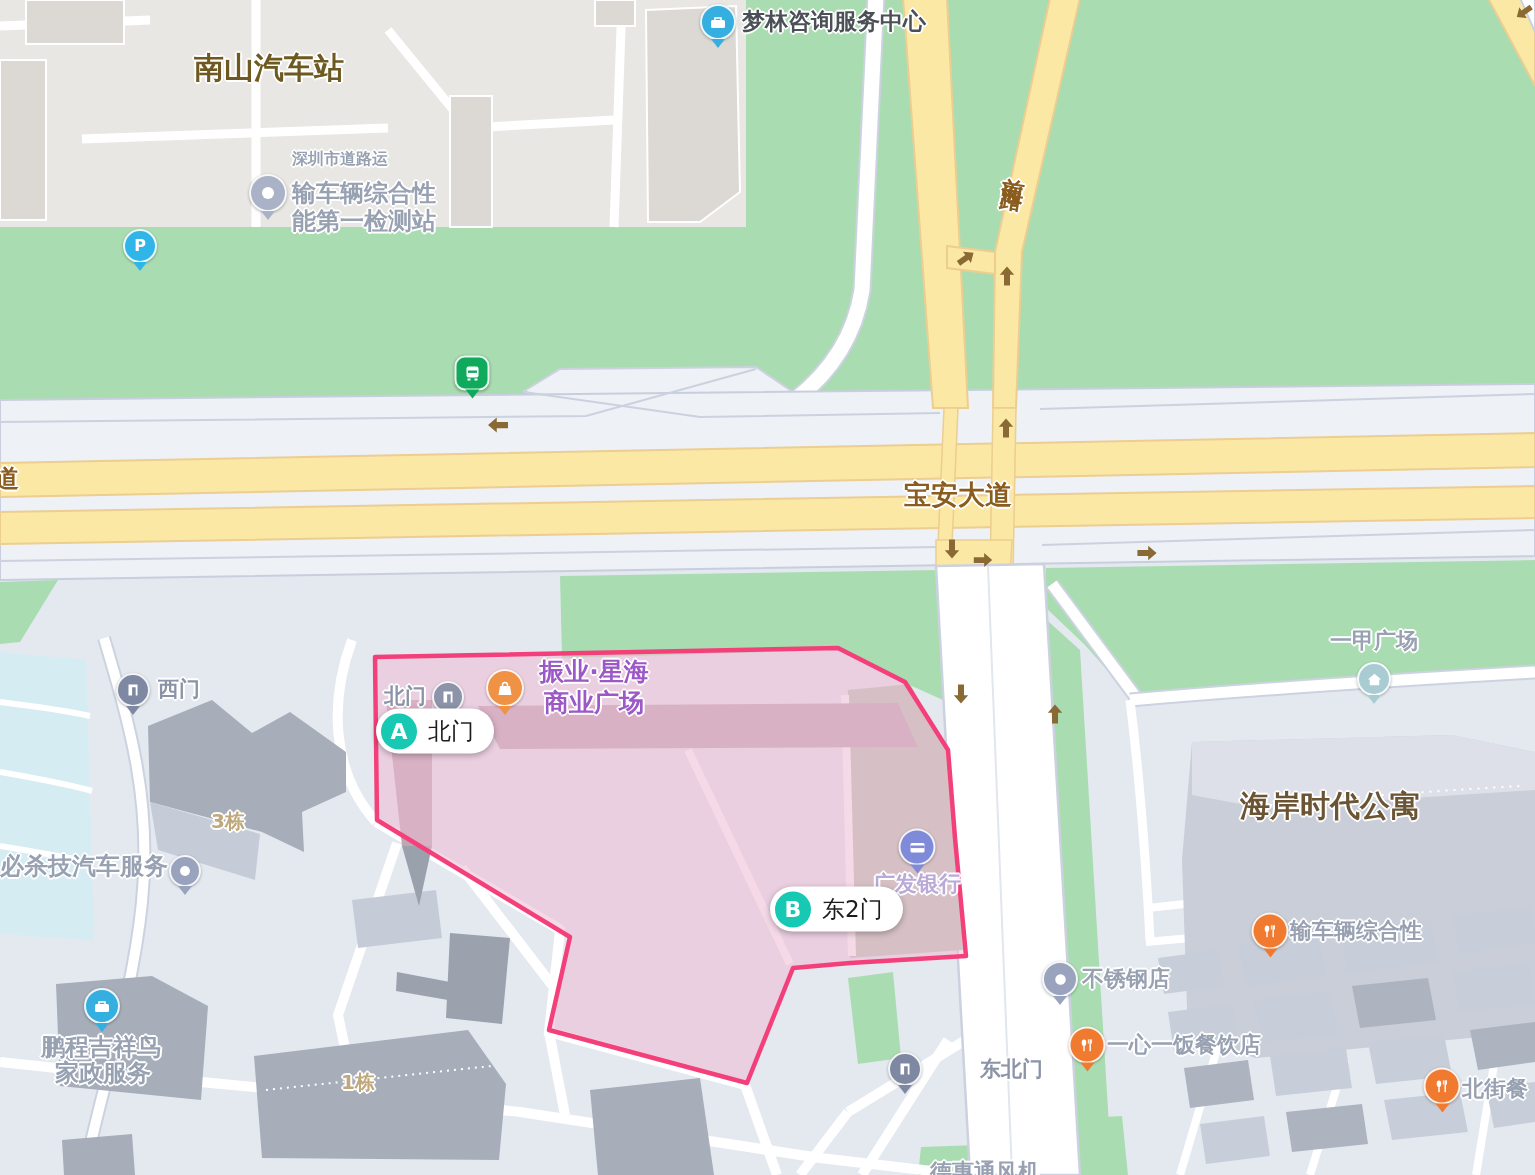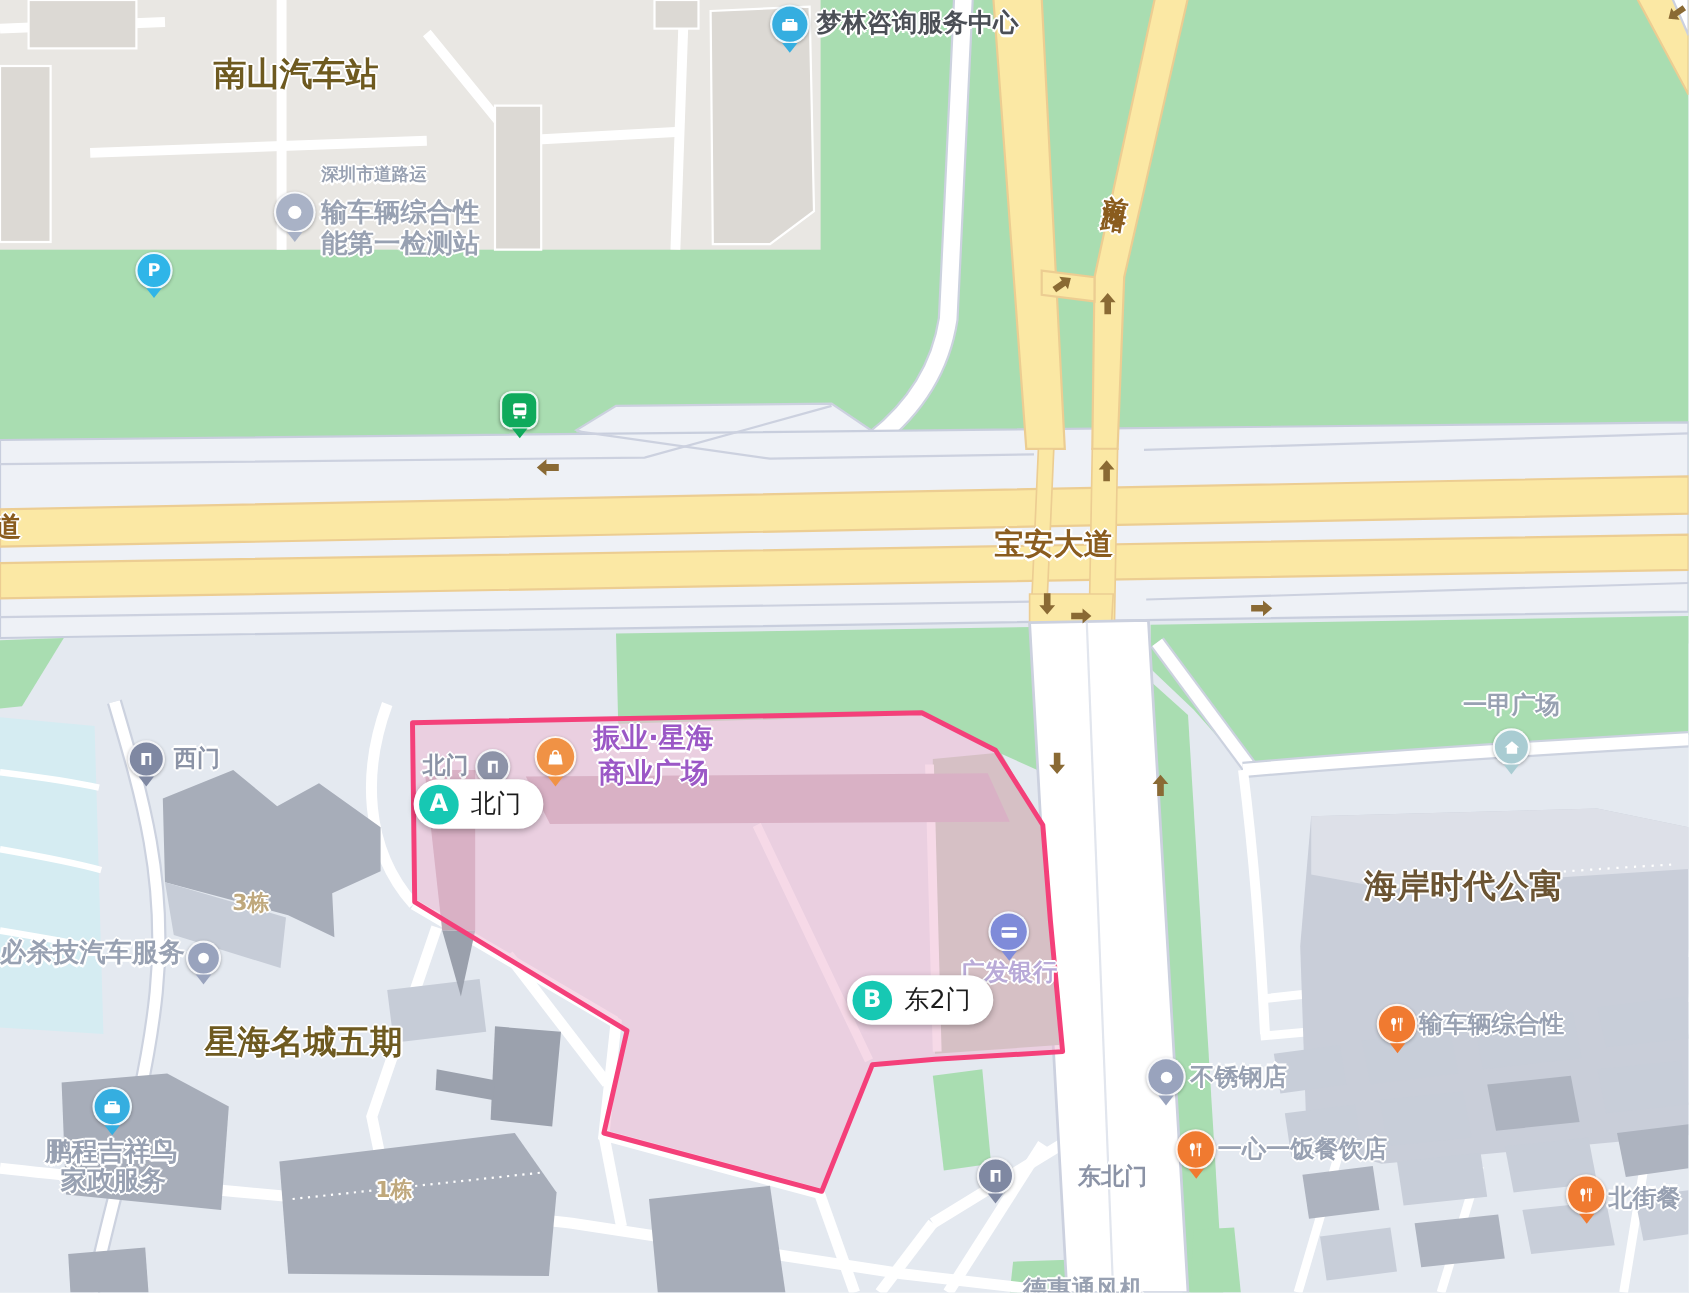--- a/index.html
+++ b/index.html
@@ -257,21 +257,20 @@
 <div class="lbl ctr purple" style="left:594px;top:671px;">振业·星海</div>
 <div class="lbl ctr purple" style="left:594px;top:702px;">商业广场</div>
 
 <div class="lbl ctr gate-gray" style="left:405px;top:696px;">北门</div>
 <div class="lbl ctr mauve-brown" style="left:688px;top:816px;"></div>
 <div class="lbl ctr lavender" style="left:917px;top:884px;">广发银行</div>
 
 <div class="lbl lft gate-gray" style="left:158px;top:689px;">西门</div>
 <div class="lbl ctr poi-gray-sm" style="left:84px;top:866px;">必杀技汽车服务</div>
 <div class="lbl ctr tan" style="left:228px;top:793px;margin-top:28px;">3栋</div>
-<div class="lbl ctr big-brown" style="left:276px;top:948px;">星海名城五期</div>
 <div class="lbl ctr poi-gray-sm" style="left:101px;top:1047px;">鹏程吉祥鸟</div>
 <div class="lbl ctr poi-gray-sm" style="left:103px;top:1073px;">家政服务</div>
 <div class="lbl ctr tan" style="left:358px;top:1082px;">1栋</div>
 
 <div class="lbl ctr poi-gray" style="left:1374px;top:641px;">一甲广场</div>
 <div class="lbl ctr brown2" style="left:1330px;top:806px;">海岸时代公寓</div>
 <div class="lbl lft poi-gray" style="left:1290px;top:931px;">输车辆综合性</div>
 <div class="lbl lft poi-gray" style="left:1082px;top:979px;">不锈钢店</div>
 <div class="lbl lft poi-gray" style="left:1107px;top:1045px;">一心一饭餐饮店</div>
 <div class="lbl lft poi-gray" style="left:1462px;top:1089px;">北街餐</div>

